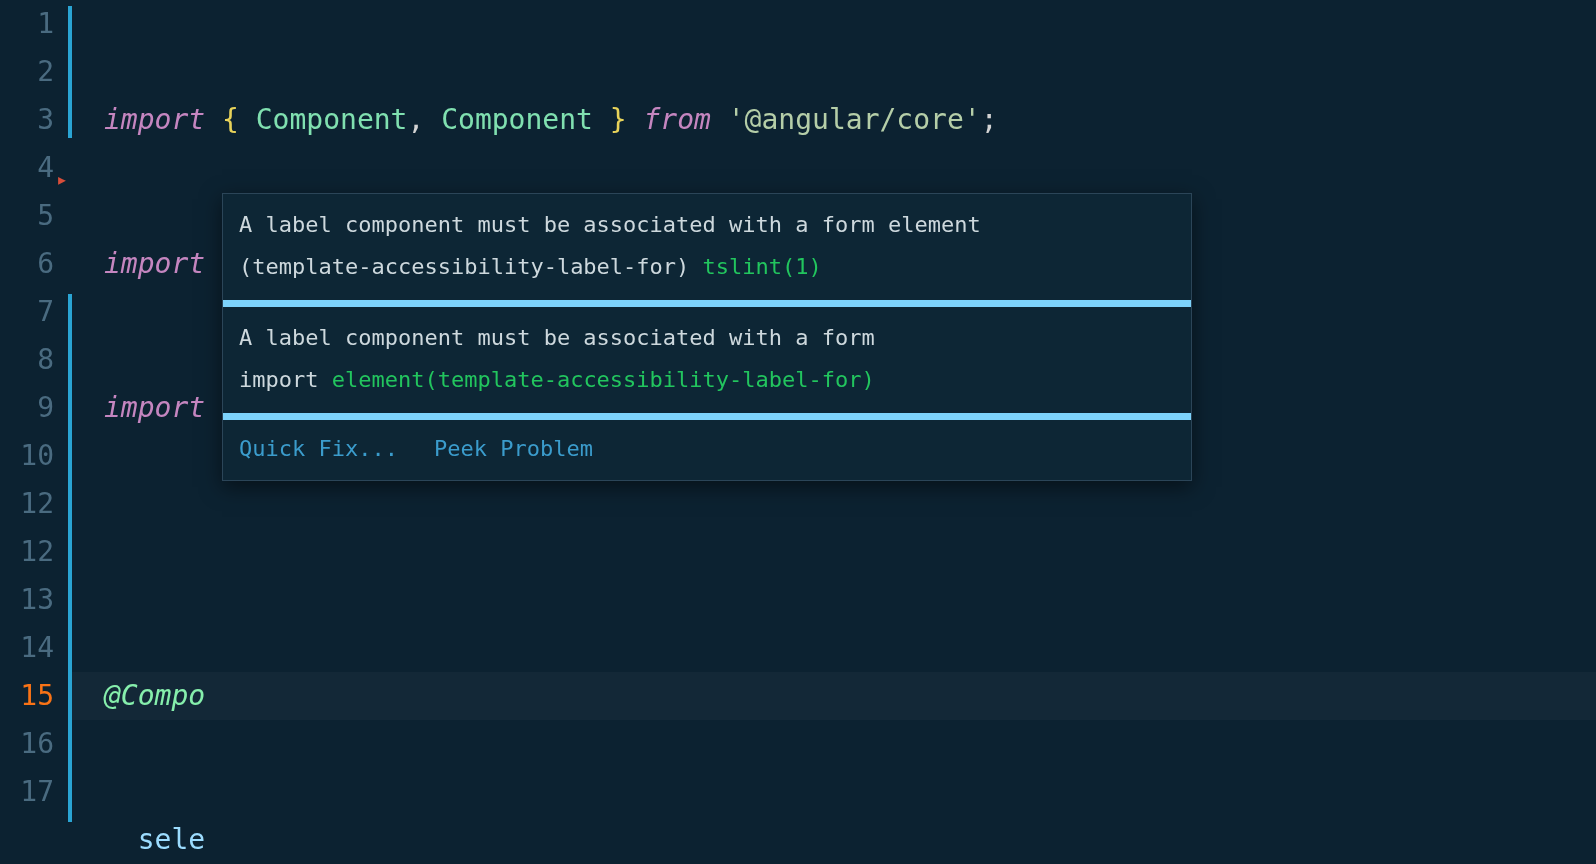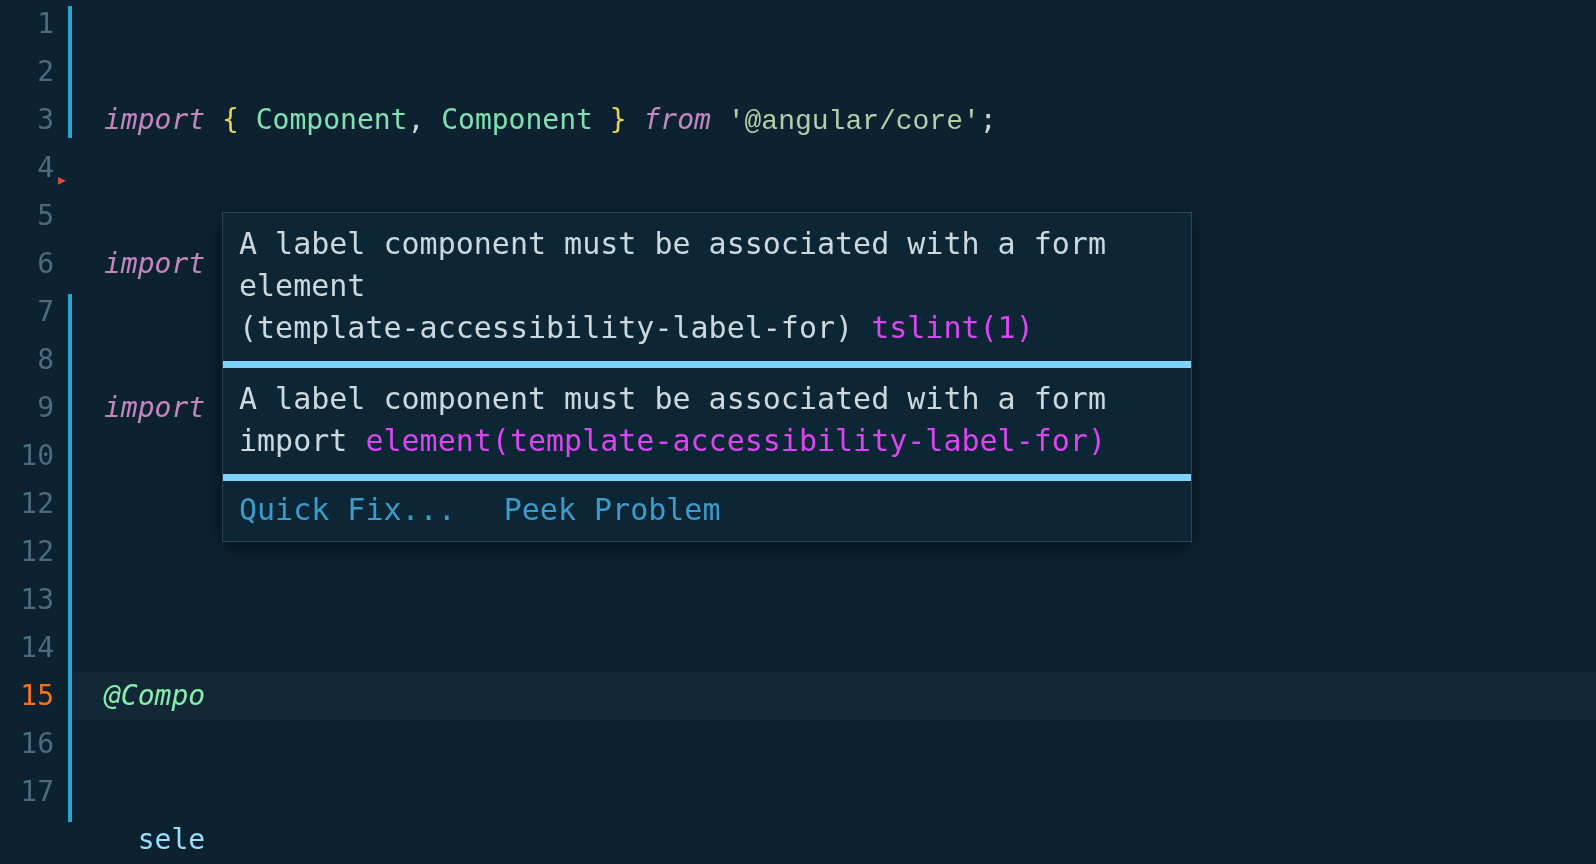--- a/index.html
+++ b/index.html
@@ -48,21 +48,21 @@
     white-space: pre;
   }
   .code .line {
     height: 48px;
     line-height: 48px;
   }
   .kw { color: #c586c0; font-style: italic; }
   .br { color: #e8d35a; }
   .id { color: #9cdcfe; }
   .fn { color: #80e0b0; }
-  .str { color: #b5cea8; font-family: Liberation Mono, monospace; }
+  .str { color: #b5cea8; }
   .dec { color: #86efac; font-style: italic; }
   .pn { color: #d4d4d4; }
 
   .modified-bar {
     position: absolute;
     left: 68px;
     width: 4px;
     background: #2aa4d3;
   }
   .mb1 { top: 6px; height: 132px; }
@@ -73,41 +73,41 @@
     left: 72px;
     top: 672px;
     right: 0;
     height: 48px;
     background: rgba(255,255,255,0.03);
   }
 
   .hover-widget {
     position: absolute;
     left: 222px;
-    top: 212px;
+    top: 193px;
     width: 970px;
     background: #0d2635;
     border: 1px solid #2b4558;
     box-shadow: 0 6px 20px rgba(0,0,0,0.5);
-    font-size: 30px;
+    font-size: 22px;
     line-height: 42px;
     font-family: 'Menlo','Monaco','Consolas',monospace;
     color: #cdd8dd;
   }
   .hover-section {
     padding: 10px 16px 12px 16px;
   }
   .hover-sep {
     border-top: 7px solid #7dd3fc;
   }
-  .hover-dim { color: #d946ef; text-align: center; }
+  .hover-dim { color: #22c55e; text-align: center; }
   .hover-links {
     padding: 8px 16px 10px 16px;
     display: flex;
-    gap: 48px;
+    gap: 36px;
   }
   .hover-links span {
     color: #3b9ccc;
     cursor: pointer;
   }
 </style>
 </head>
 <body>
 
 <div class="editor">

